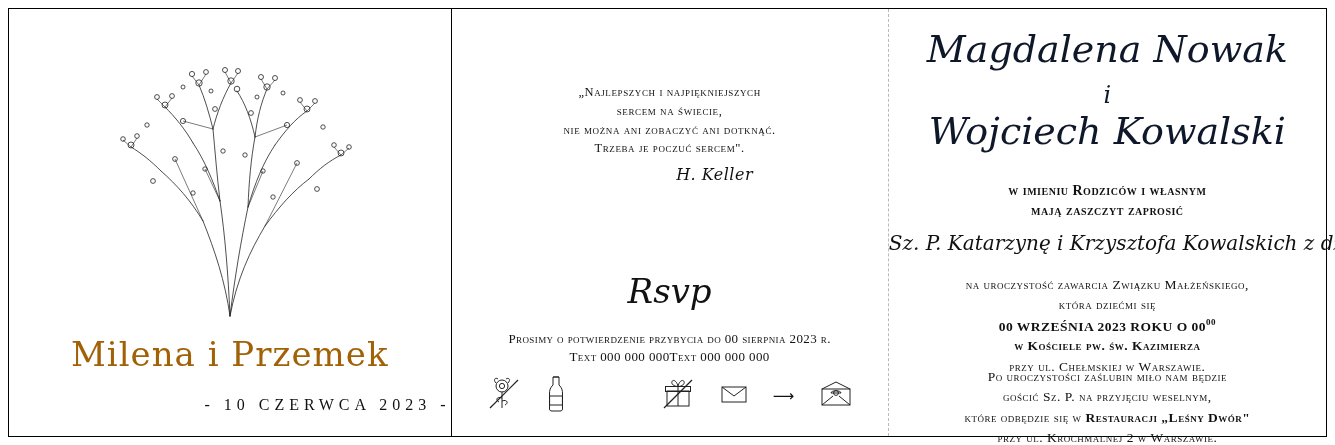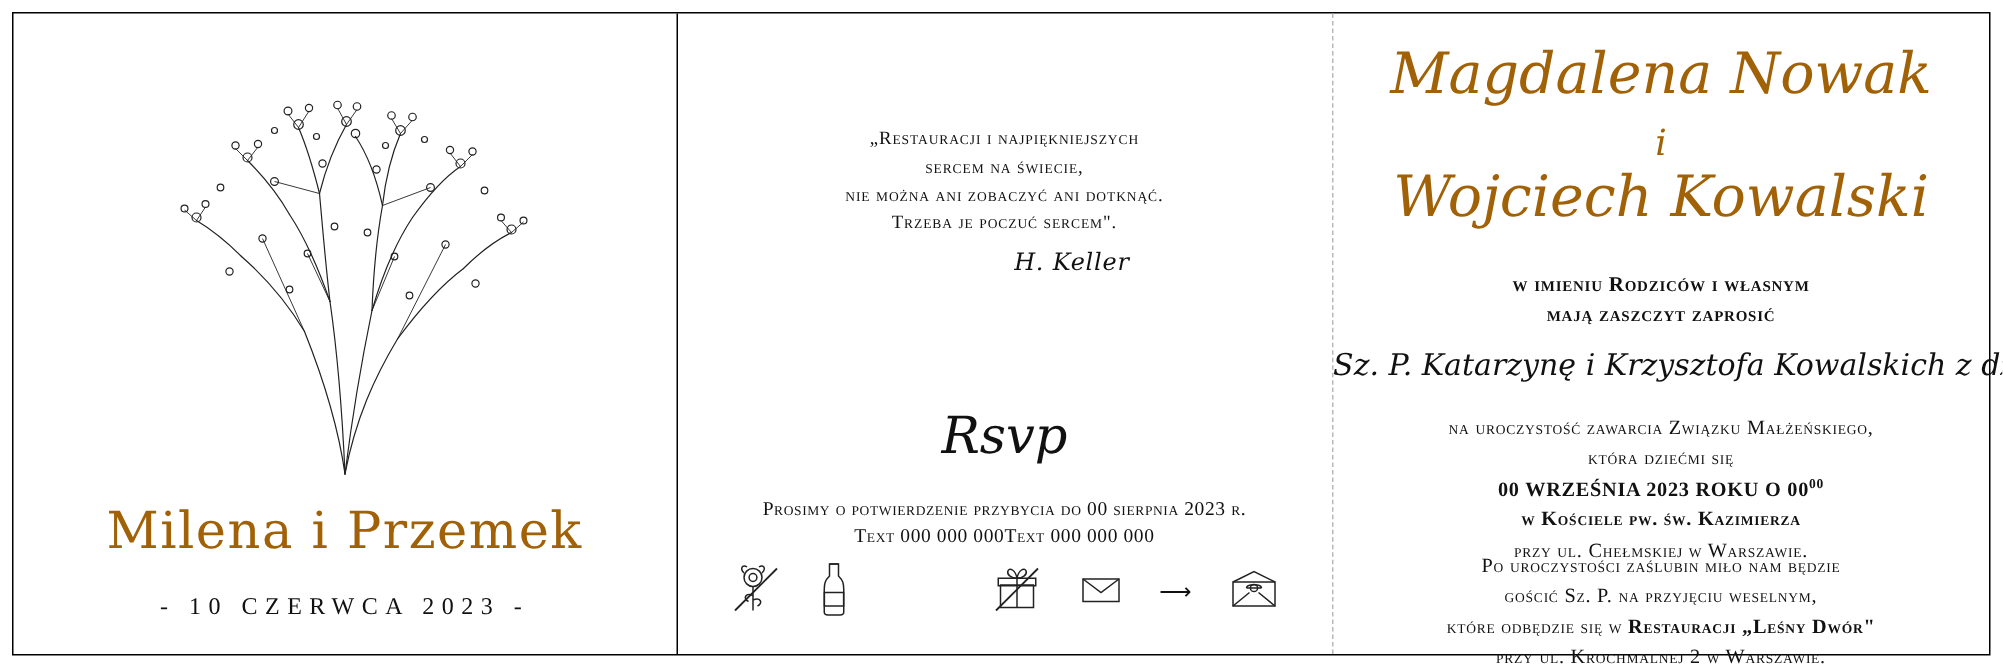--- a/index.html
+++ b/index.html
@@ -56,21 +56,21 @@
     font-size: 34px;
     letter-spacing: 1px;
     color: #a16207;
     white-space: nowrap;
   }
   .couple-date {
     position: absolute;
     left: 0;
     right: 0;
     bottom: 22px;
-    text-align: center;
+    text-align: right;
     font-family: "Liberation Serif", serif;
     font-size: 16px;
     letter-spacing: 5px;
     color: #111;
   }
 
   
   .quote {
     position: absolute;
     left: 0;
@@ -144,21 +144,21 @@
     font-size: 15px;
     color: #111;
     line-height: 1;
   }
 
   
   .r-names {
     text-align: center;
     font-family: "DejaVu Serif", serif;
     font-style: italic;
-    color: #a16207;
+    color: #0f172a;
   }
   .r-name1 {
     position: absolute; left: 0; right: 0; top: 18px;
     font-size: 38px; white-space: nowrap;
   }
   .r-and {
     position: absolute; left: 0; right: 0; top: 72px;
     font-size: 24px;
   }
   .r-name2 {
@@ -273,21 +273,21 @@
             <path d="M155 180 L140 148 M183 186 L198 150"></path>
           </g>
         </svg>
       </div>
       <div class="couple-names">Milena i Przemek</div>
       <div class="couple-date">- 10 CZERWCA 2023 -</div>
     </div>
 
     <div class="panel panel-mid">
       <div class="quote">
-        <div>„Restauracji i najpiękniejszych</div>
+        <div>„Najlepszych i najpiękniejszych</div>
         <div>sercem na świecie,</div>
         <div>nie można ani zobaczyć ani dotknąć.</div>
         <div>Trzeba je poczuć sercem".</div>
         <div class="quote-author">H. Keller</div>
       </div>
 
       <div class="rsvp-title">Rsvp</div>
       <div class="rsvp-line">Prosimy o potwierdzenie przybycia do 00 sierpnia 2023 r.</div>
       <div class="rsvp-contacts">
         <span>Text 000 000 000</span>

